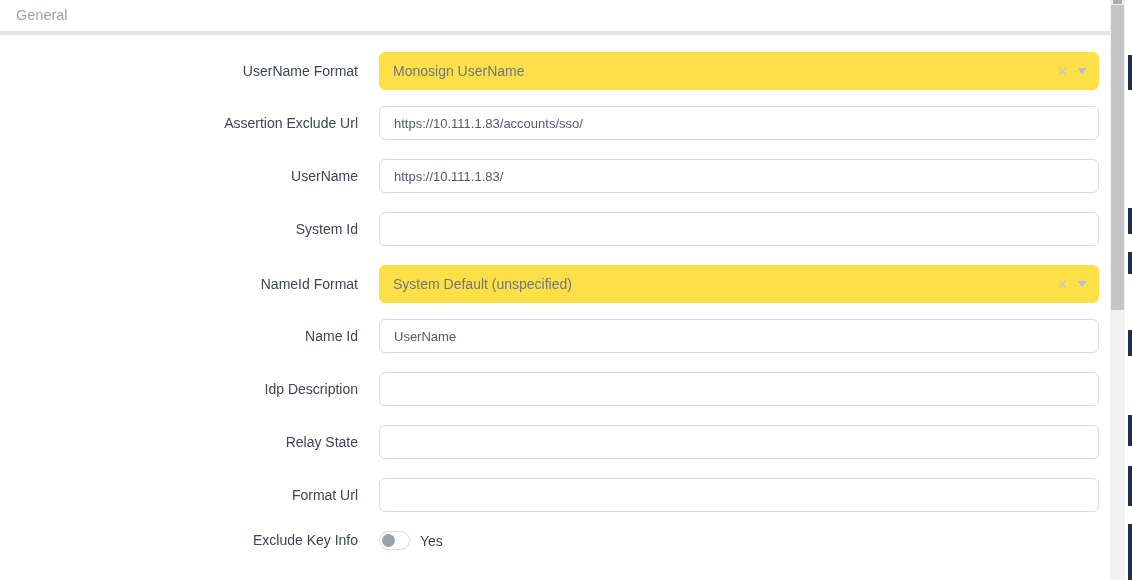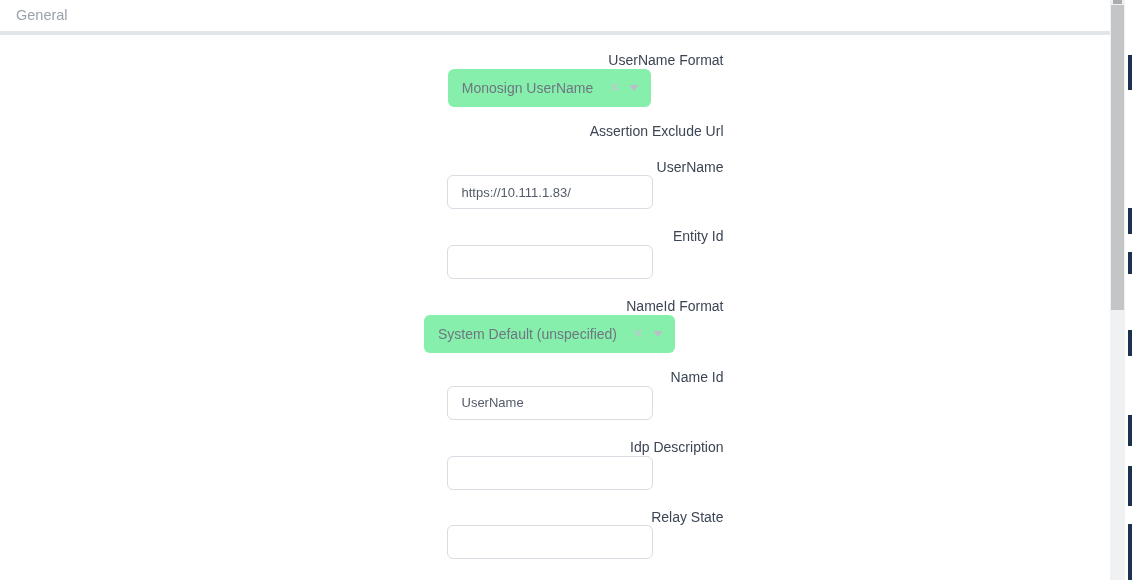--- a/index.html
+++ b/index.html
@@ -14,28 +14,28 @@
                    height:4px; background:#e2e6eb; }
   .tabs { display:flex; height:100%; }
   .tab { position:relative; padding:7px 16px 0 16px; font-size:14.5px;
          color:#9ba2ad; cursor:pointer; white-space:nowrap; }
   .tab.active { color:#1c3569; font-weight:700; }
   .tab.active::after { content:''; position:absolute; left:0; right:0; bottom:0;
                        height:5px; background:#0f2b5f; z-index:2; }
 
   
   .form { padding-top:17px; }
-  .frow { display:flex; align-items:center;flex-direction:column; }
+  .frow { display:flex; align-items:center; }
   .frow.sel-row { margin-bottom:16px; }
   .frow.inp-row { margin-bottom:19px; }
   .flabel { width:379px; padding-right:21px; text-align:right; font-size:14px;
             color:#3c4554; flex:none; line-height:1.2; }
   .fctrl { flex:1; margin-right:11px; position:relative; }
 
-  .select { height:38px; background:#86efac; border-radius:6px; display:flex;
+  .select { height:38px; background:#fde047; border-radius:6px; display:flex;
             align-items:center; padding:0 58px 0 14px; font-size:14px;
             color:#6e7681; cursor:pointer; }
   .sel-icons { position:absolute; right:12px; top:0; height:38px; display:flex;
                align-items:center; gap:9px; }
   .clear-x { font-size:13px; color:#c2c6cc; line-height:1; cursor:pointer; }
   .caret { width:0; height:0; border-left:5px solid transparent;
            border-right:5px solid transparent; border-top:6px solid #b9bfc7; }
 
   .tinput { width:100%; height:34px; border:1px solid #d9dce2; border-radius:6px;
             background:#fff; padding:0 14px; font-size:13px; color:#525b68;
@@ -84,31 +84,34 @@
           </div>
           <div class="sel-icons">
             <span class="clear-x">✕</span>
             <span class="caret"></span>
           </div>
         </div>
       </div>
 
       <div class="frow inp-row">
         <div class="flabel">Assertion Exclude Url</div>
+        <div class="fctrl">
+          <input class="tinput" type="text" value="https://10.111.1.83/accounts/sso/" style="">
+        </div>
       </div>
 
       <div class="frow inp-row">
         <div class="flabel">UserName</div>
         <div class="fctrl">
           <input class="tinput" type="text" value="https://10.111.1.83/" style="">
         </div>
       </div>
 
       <div class="frow inp-row">
-        <div class="flabel">Entity Id</div>
+        <div class="flabel">System Id</div>
         <div class="fctrl">
           <input class="tinput" type="text" value="" style="">
         </div>
       </div>
 
       <div class="frow sel-row">
         <div class="flabel">NameId Format</div>
         <div class="fctrl">
           <div class="select">
             <span>System Default (unspecified)</span>
@@ -141,20 +144,29 @@
         </div>
       </div>
 
       <div class="frow inp-row">
         <div class="flabel">Format Url</div>
         <div class="fctrl">
           <input class="tinput" type="text" value="" style="">
         </div>
       </div>
 
+      <div class="frow toggle-row">
+        <div class="flabel">Exclude Key Info</div>
+        <div class="fctrl" style="display:flex;align-items:center;">
+          <div class="toggle">
+            <div class="knob"></div>
+          </div>
+          <span class="toggle-text">Yes</span>
+        </div>
+      </div>
 
     </div>
   </div>
 
   <div class="scrollbar">
     <div class="scroll-nub"></div>
     <div class="scroll-thumb"></div>
   </div>
 
   <div class="edge-strip">

